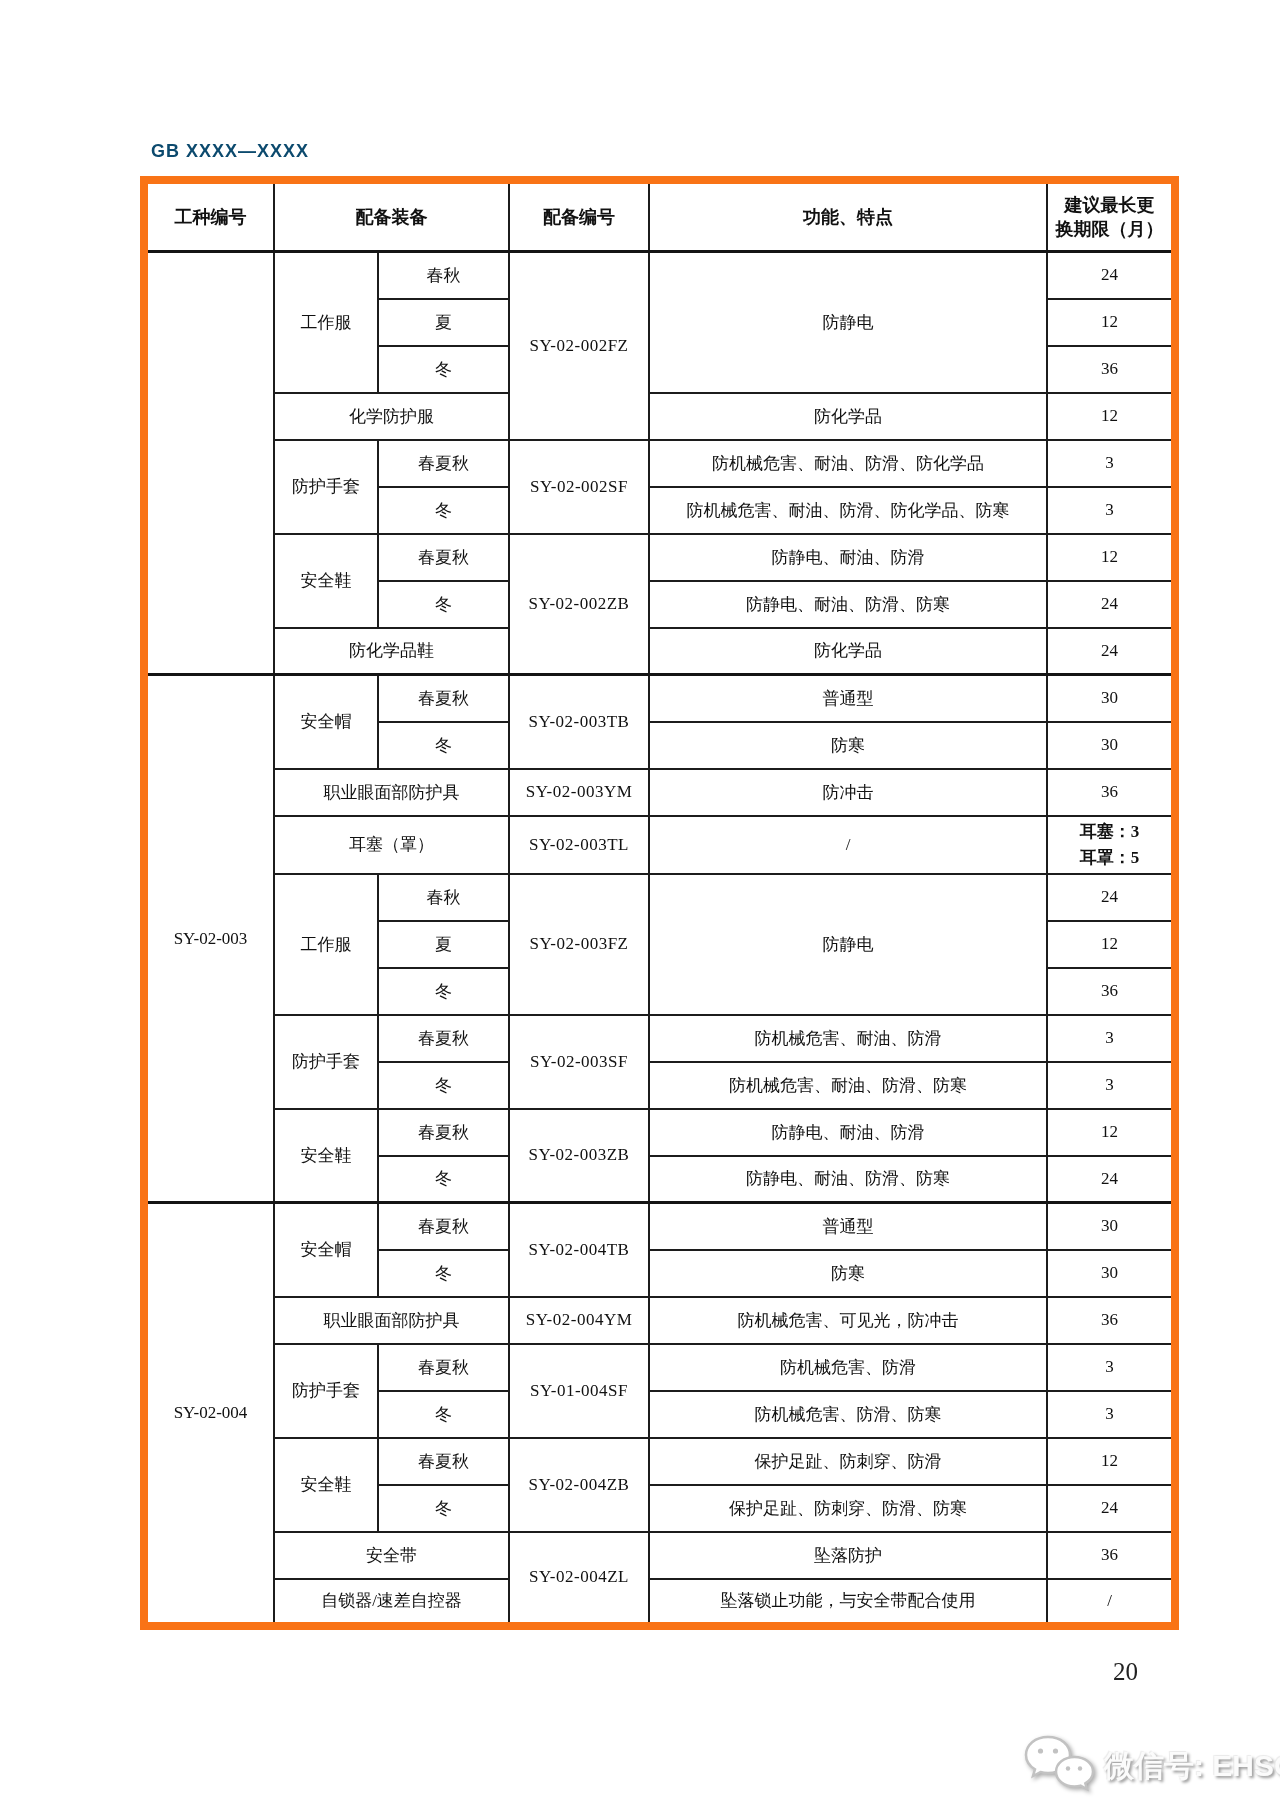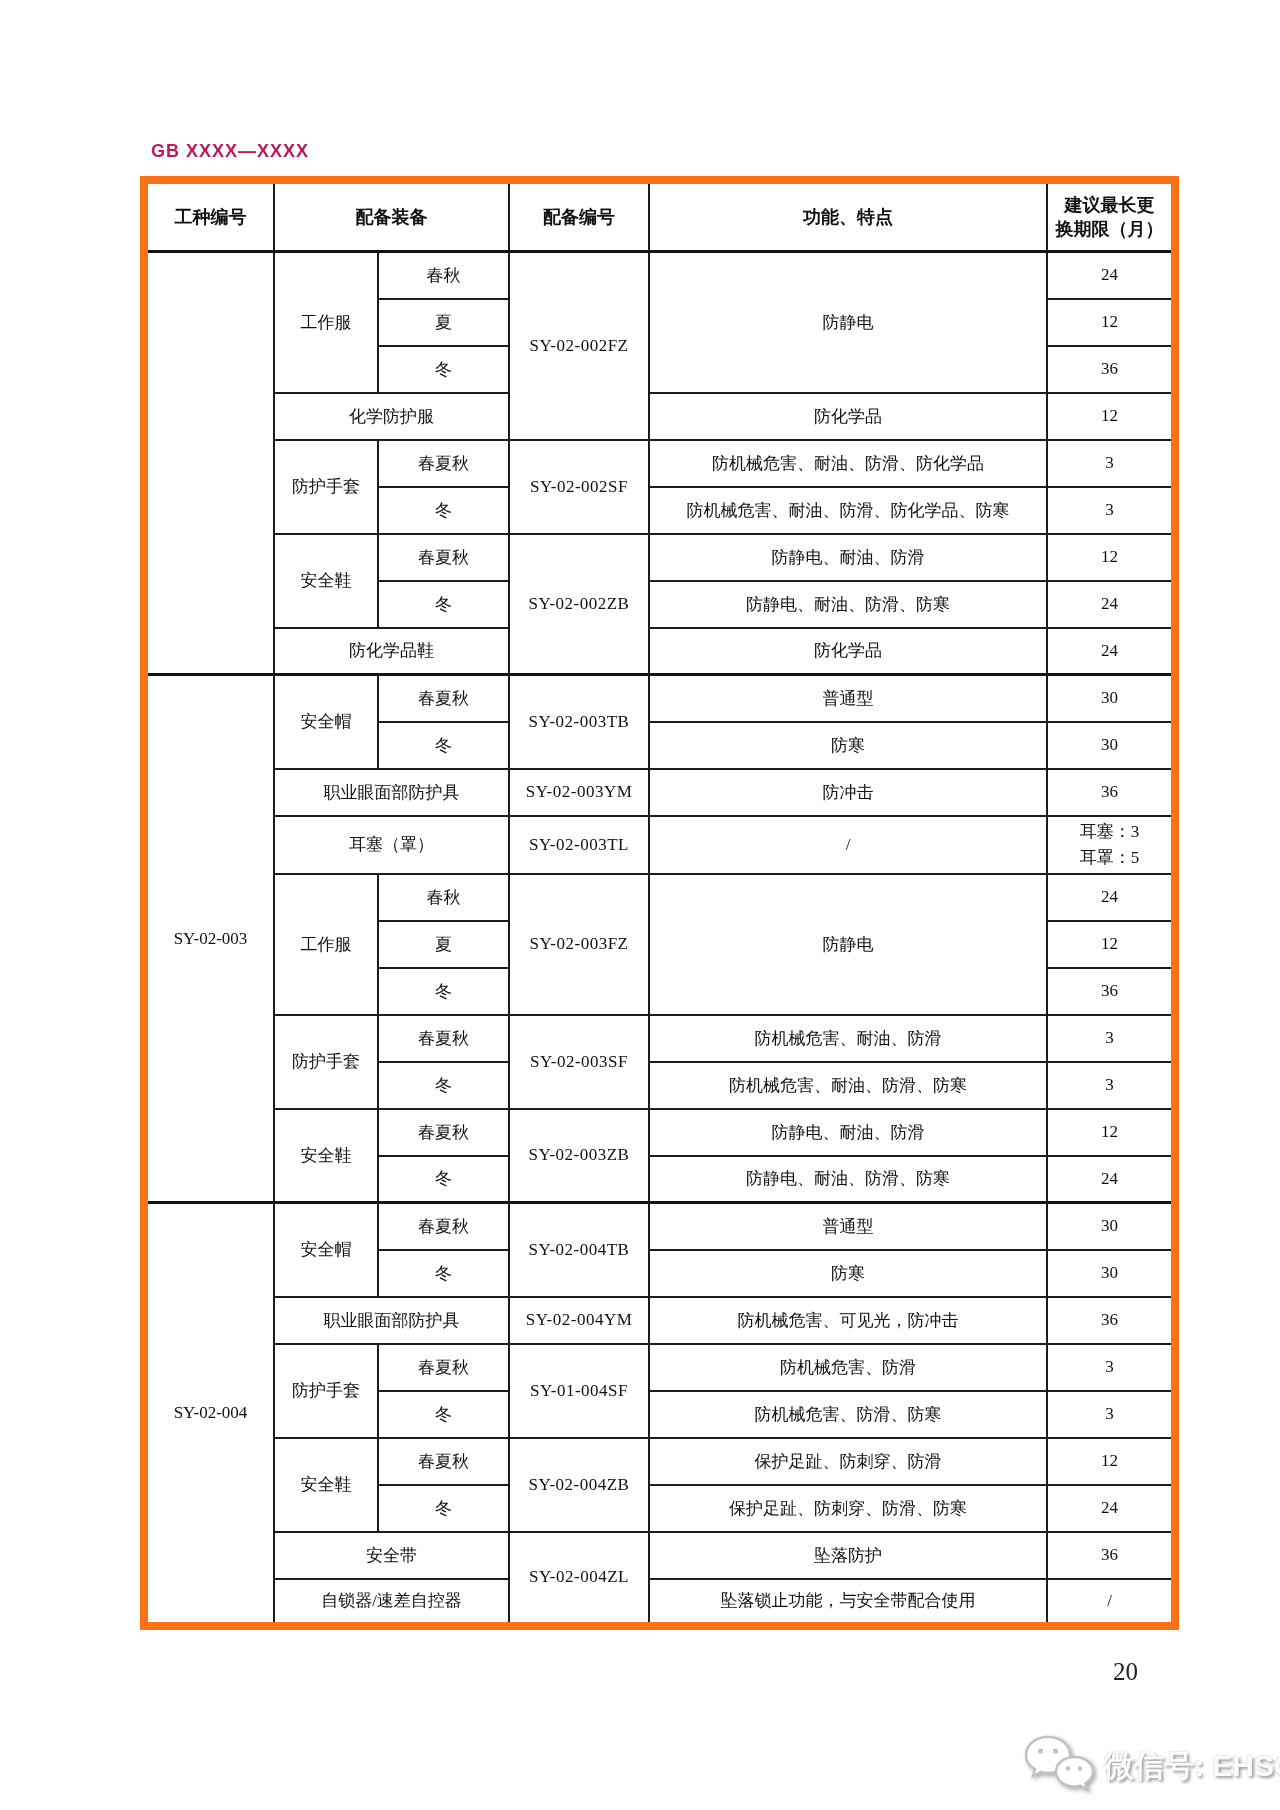--- a/index.html
+++ b/index.html
@@ -6,21 +6,21 @@
   body {
     width:1280px; height:1810px;
     background:#ffffff;
     position:relative;
     font-family:"Liberation Serif", serif;
     color:#111;
   }
   .doc-header {
     position:absolute; left:151px; top:141px;
     font-family:"Liberation Sans", sans-serif;
-    font-size:18px; font-weight:600; letter-spacing:1px; color:#be185d;
+    font-size:18px; font-weight:600; letter-spacing:1px; color:#0c4a6e;
   }
   table.spec {
     position:absolute; left:140px; top:176px;
     width:1031px;
     border-collapse:collapse; table-layout:fixed;
     border:8px solid #f97316;
   }
   table.spec td, table.spec th {
     border:2px solid #1c1c1c;
     font-size:17px;
@@ -33,21 +33,21 @@
     font-weight:bold; font-size:18px;
     height:62px;
     border-bottom:3px solid #141414;
     font-family:"Liberation Serif", serif;
   }
   table.spec tr { height:47px; }
   table.spec tr.tall { height:44px; }
   table.spec tr.block-start td { border-top:3px solid #141414; }
   td.feature { text-align:left; padding-left:10px; }
   td.code { letter-spacing:0.5px;margin-top:41px; }
-  .two-line div { line-height:26px; }
+  .two-line div { line-height:26px;font-weight:bold; }
   .page-number {
     position:absolute; left:1113px; top:1658px;
     font-size:25px; color:#222;
   }
   .watermark {
     position:absolute; left:1022px; top:1733px;
     display:flex; align-items:center; gap:8px;
   }
   .watermark .wm-text {
     font-family:"Liberation Sans", sans-serif;

